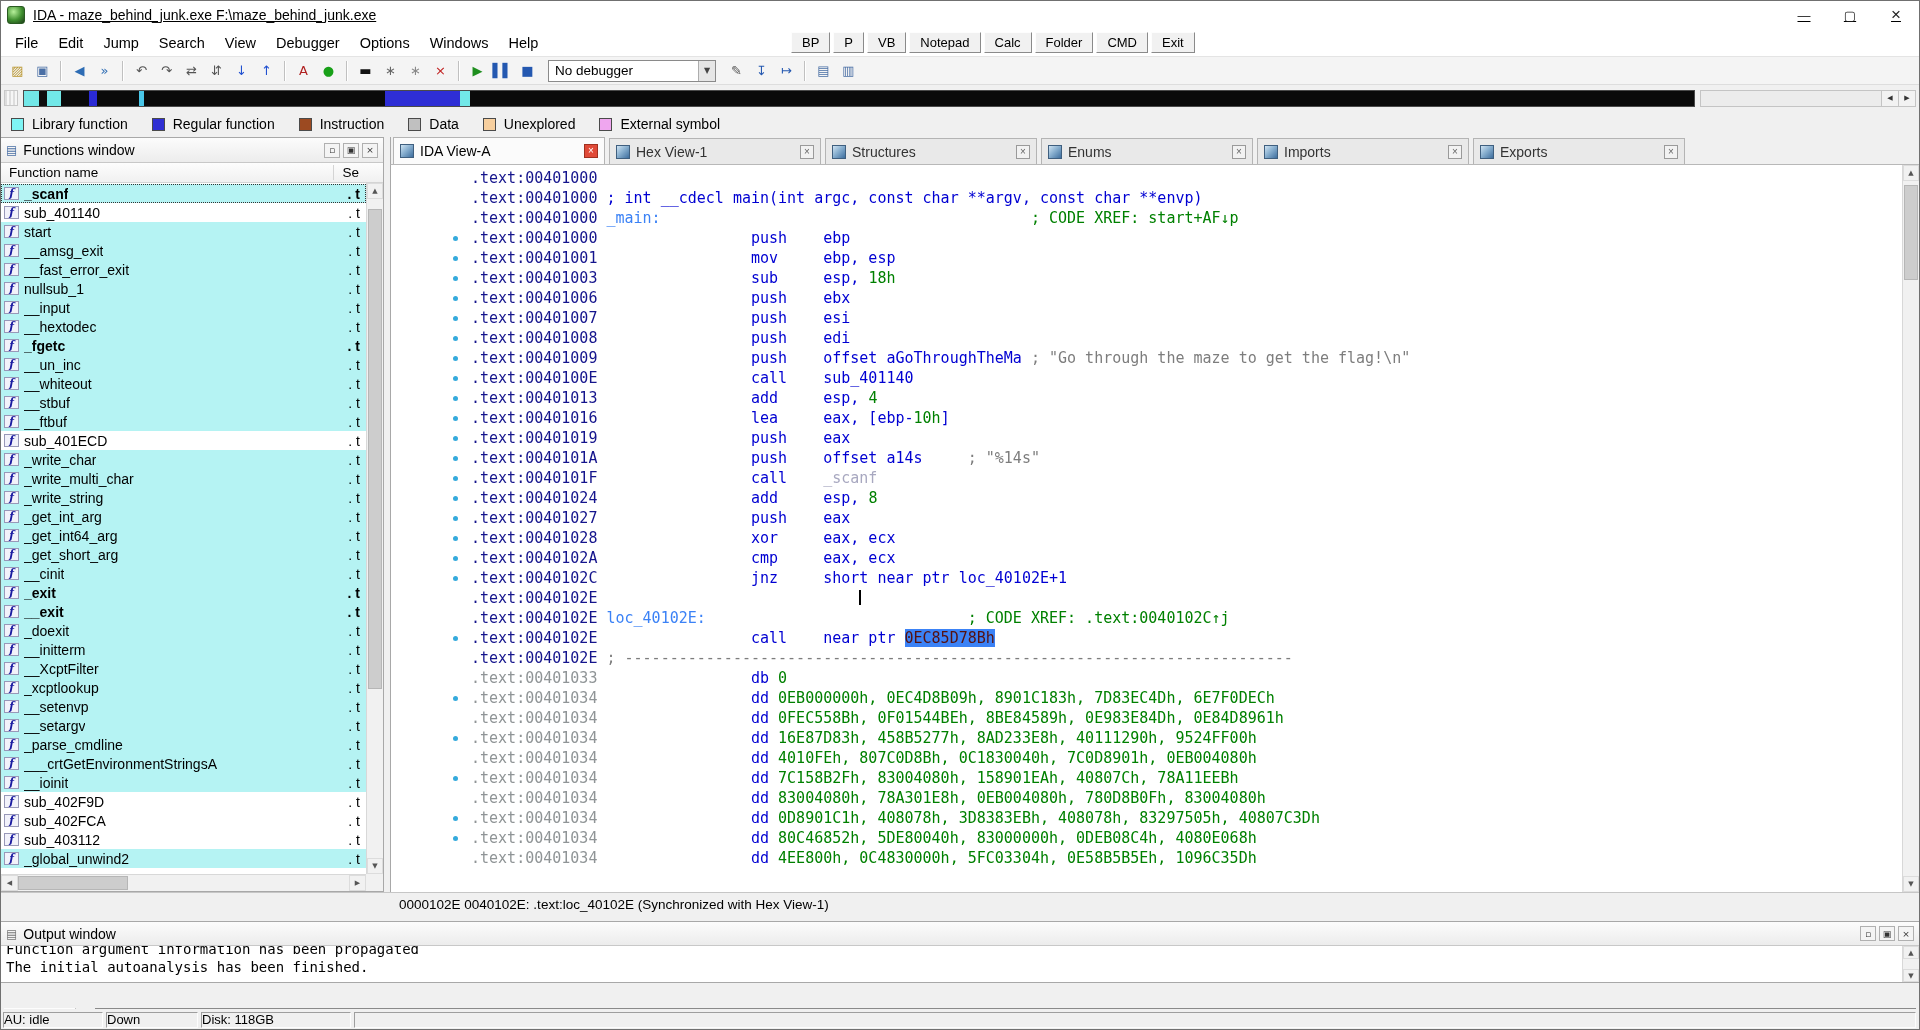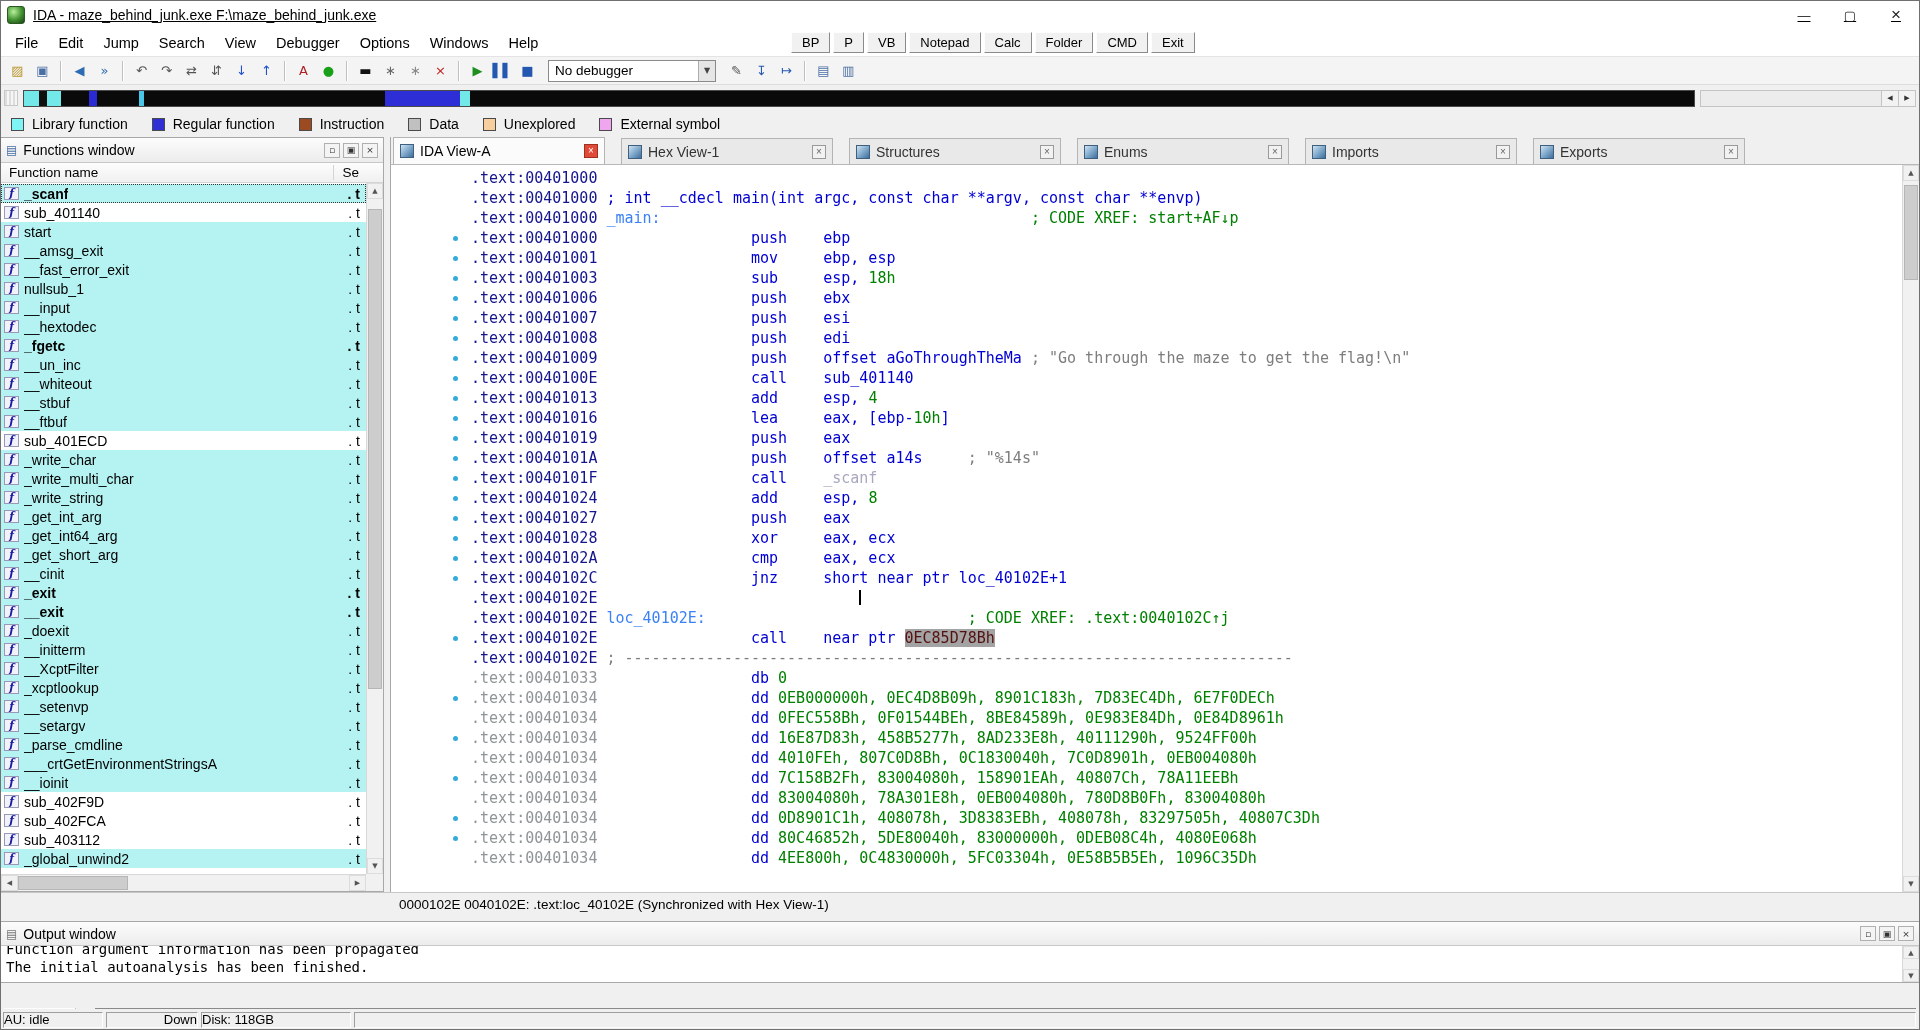--- a/index.html
+++ b/index.html
@@ -76,41 +76,41 @@
   .vsb .sbtn.bottom { position:absolute; bottom:0; left:0; right:0; }
   .sthumb { position:absolute; left:1px; right:1px; background:#cdcdcd; border:1px solid #b6b6b6; }
   .fvsb { top:45px; bottom:17px; right:0; }
   .fhsb { position:absolute; left:0; right:17px; bottom:0; height:17px; background:#f1f1f1; border-top:1px solid #d8d8d8; display:flex; }
   .fhsb .sbtn { width:17px; height:100%; }
   .htrack { flex:1; position:relative; }
   .hthumb { position:absolute; top:1px; bottom:1px; left:0; width:110px; background:#cdcdcd; border:1px solid #b6b6b6; }
 
   
   .tabbar { position:absolute; left:389px; top:136px; right:0; height:28px; background:#f0f0f0; border-bottom:1px solid #b8b8b8; border-left:1px solid #a8a8a8; display:flex; align-items:flex-end; padding-left:2px; }
-  .tab { width:212px; height:26px; display:flex; align-items:center; gap:6px; padding:0 6px; background:#e9e9e9; border:1px solid #b4b4b4; border-bottom:none; margin-right:16px; font-size:14px; color:#333; }
+  .tab { width:212px; height:26px; display:flex; align-items:center; gap:6px; padding:0 6px; background:#e9e9e9; border:1px solid #b4b4b4; border-bottom:none; margin-right:4px; font-size:14px; color:#333; }
   .tab.active { background:#fbfbfb; height:27px; color:#000; }
   .tabicon { width:14px; height:14px; flex:none; border:1px solid #3f5f7f; background:linear-gradient(135deg,#cfe3f2 0%,#89b0d0 45%,#3e6e9e 100%); }
   .tablabel { white-space:nowrap; overflow:hidden; flex:1; }
   .tabclose { width:14px; height:14px; flex:none; border:1px solid #9a9a9a; background:#f2f2f2; color:#666; font-size:10px; line-height:12px; text-align:center; }
   .tab.active .tabclose { background:#e04a38; border-color:#a03020; color:#fff; }
 
   .disasm { position:absolute; left:389px; top:164px; width:1514px; height:727px; background:#fff; overflow:hidden;
             font:15px "DejaVu Sans Mono",monospace; padding-top:3px; border-left:1px solid #a8a8a8; }
   .dline { height:20px; line-height:20px; white-space:pre; position:relative; padding-left:80px; }
   .ddot { position:absolute; left:62px; top:8px; width:5px; height:5px; border-radius:50%; background:#35aadc; }
   .caret { display:inline-block; width:2px; height:15px; background:#000; vertical-align:-2px; }
   .t-a  { color:#14148c; }
   .t-ag { color:#8f9496; }
   .t-b  { color:#0000d2; }
   .t-num{ color:#008000; }
   .t-g  { color:#008000; }
   .t-c  { color:#7d7d7d; }
   .t-n  { color:#3b82f6; }
   .t-i  { color:#a8a8c0; }
-  .t-hl { background:#a3a3a3; color:#551111; }
+  .t-hl { background:#3b82f6; color:#551111; }
   .dvsb { top:164px; right:0; height:727px; }
 
   .disstatus { position:absolute; left:0; right:0; top:891px; height:25px; background:#f0f0f0; border-top:1px solid #c6c6c6;
                font-size:13.5px; line-height:24px; padding-left:398px; white-space:nowrap; }
 
   
   .outwin { position:absolute; left:0; right:0; top:920px; height:62px; background:#fff; border-top:1px solid #a8a8a8; border-bottom:1px solid #a8a8a8; }
   .outtitle { height:24px; background:linear-gradient(#fcfcfc,#ececec); border-bottom:1px solid #c8c8c8; display:flex; align-items:center; padding:0 5px; font-size:14px; gap:6px; }
   .outbody { position:absolute; top:24px; bottom:0; left:0; right:17px; overflow:hidden; font:14px "DejaVu Sans Mono",monospace; line-height:18px; padding-left:5px; }
   .oline:first-child { margin-top:-6px; }
@@ -119,21 +119,21 @@
   .ovsb .sbtn.top { position:absolute; top:0; left:0; right:0; }
   .ovsb .sbtn.bottom { position:absolute; bottom:0; left:0; right:0; }
 
   
   .pyrow { position:absolute; left:0; right:0; top:1004px; height:26px; background:#f0f0f0; display:flex; align-items:center; padding:0 3px; gap:19px; }
   .pybtn { width:72px; height:21px; background:#f1f1f1; border:1px solid; border-color:#fdfdfd #8a8a8a #8a8a8a #fdfdfd; font-size:13.5px; font-family:inherit; }
   .pyinput { flex:1; height:20px; border:1px solid #8a8a8a; background:#fff; font:13.5px "DejaVu Sans Mono",monospace; padding:0 4px; }
   .statusbar { position:absolute; left:0; right:0; top:1008px; bottom:0; background:#f0f0f0; display:flex; gap:3px; padding:3px 3px 0 2px; font-size:13px; }
   .sseg { border:1px solid; border-color:#9e9e9e #fdfdfd #fdfdfd #9e9e9e; padding:0 0; line-height:14px; height:16px; white-space:nowrap; }
   .sseg:nth-child(1){ width:100px; }
-  .sseg:nth-child(2){ width:92px;text-align:right; }
+  .sseg:nth-child(2){ width:92px; }
   .sseg:nth-child(3){ width:150px; }
   .sseg:nth-child(4){ flex:1; }
 </style>
 </head>
 <body>
 
 <div class="app">
 
   <div class="titlebar">
     <div class="app-icon"></div>

